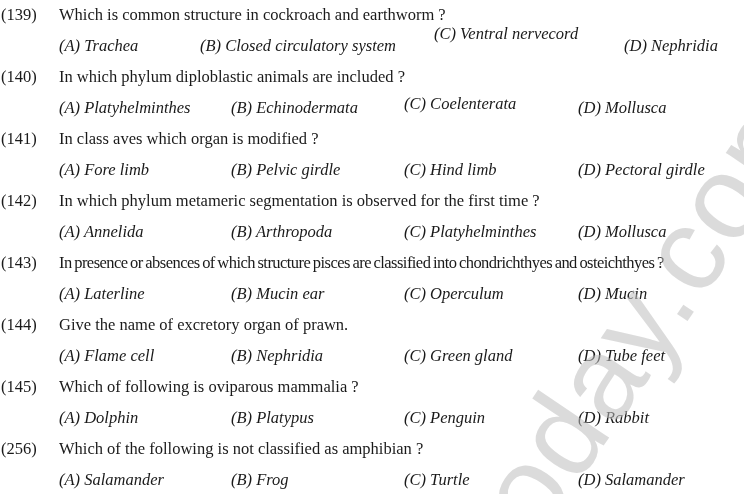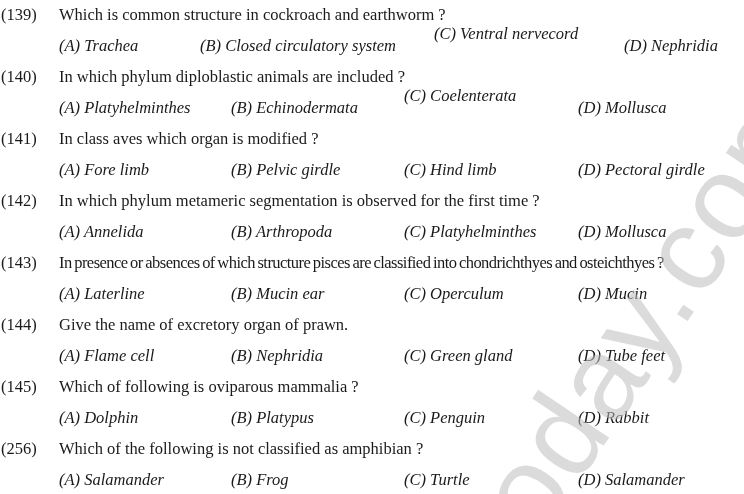--- a/index.html
+++ b/index.html
@@ -30,21 +30,21 @@
   <span class="opt" style="left:200px;top:36px">(B) Closed circulatory system</span>
   <span class="opt" style="left:434px;top:24px">(C) Ventral nervecord</span>
   <span class="opt" style="left:624px;top:36px">(D) Nephridia</span>
 </div>
 
 <div>
   <span class="q-num" style="top:67px">(140)</span>
   <span class="q-text" style="top:67px">In which phylum diploblastic animals are included ?</span>
   <span class="opt" style="left:59px;top:98px">(A) Platyhelminthes</span>
   <span class="opt" style="left:231px;top:98px">(B) Echinodermata</span>
-  <span class="opt" style="left:404px;top:86px">(C) Coelenterata</span>
+  <span class="opt" style="left:404px;top:94px">(C) Coelenterata</span>
   <span class="opt" style="left:578px;top:98px">(D) Mollusca</span>
 </div>
 
 <div>
   <span class="q-num" style="top:129px">(141)</span>
   <span class="q-text" style="top:129px">In class aves which organ is modified ?</span>
   <span class="opt" style="left:59px;top:160px">(A) Fore limb</span>
   <span class="opt" style="left:231px;top:160px">(B) Pelvic girdle</span>
   <span class="opt" style="left:404px;top:160px">(C) Hind limb</span>
   <span class="opt" style="left:578px;top:160px">(D) Pectoral girdle</span>

